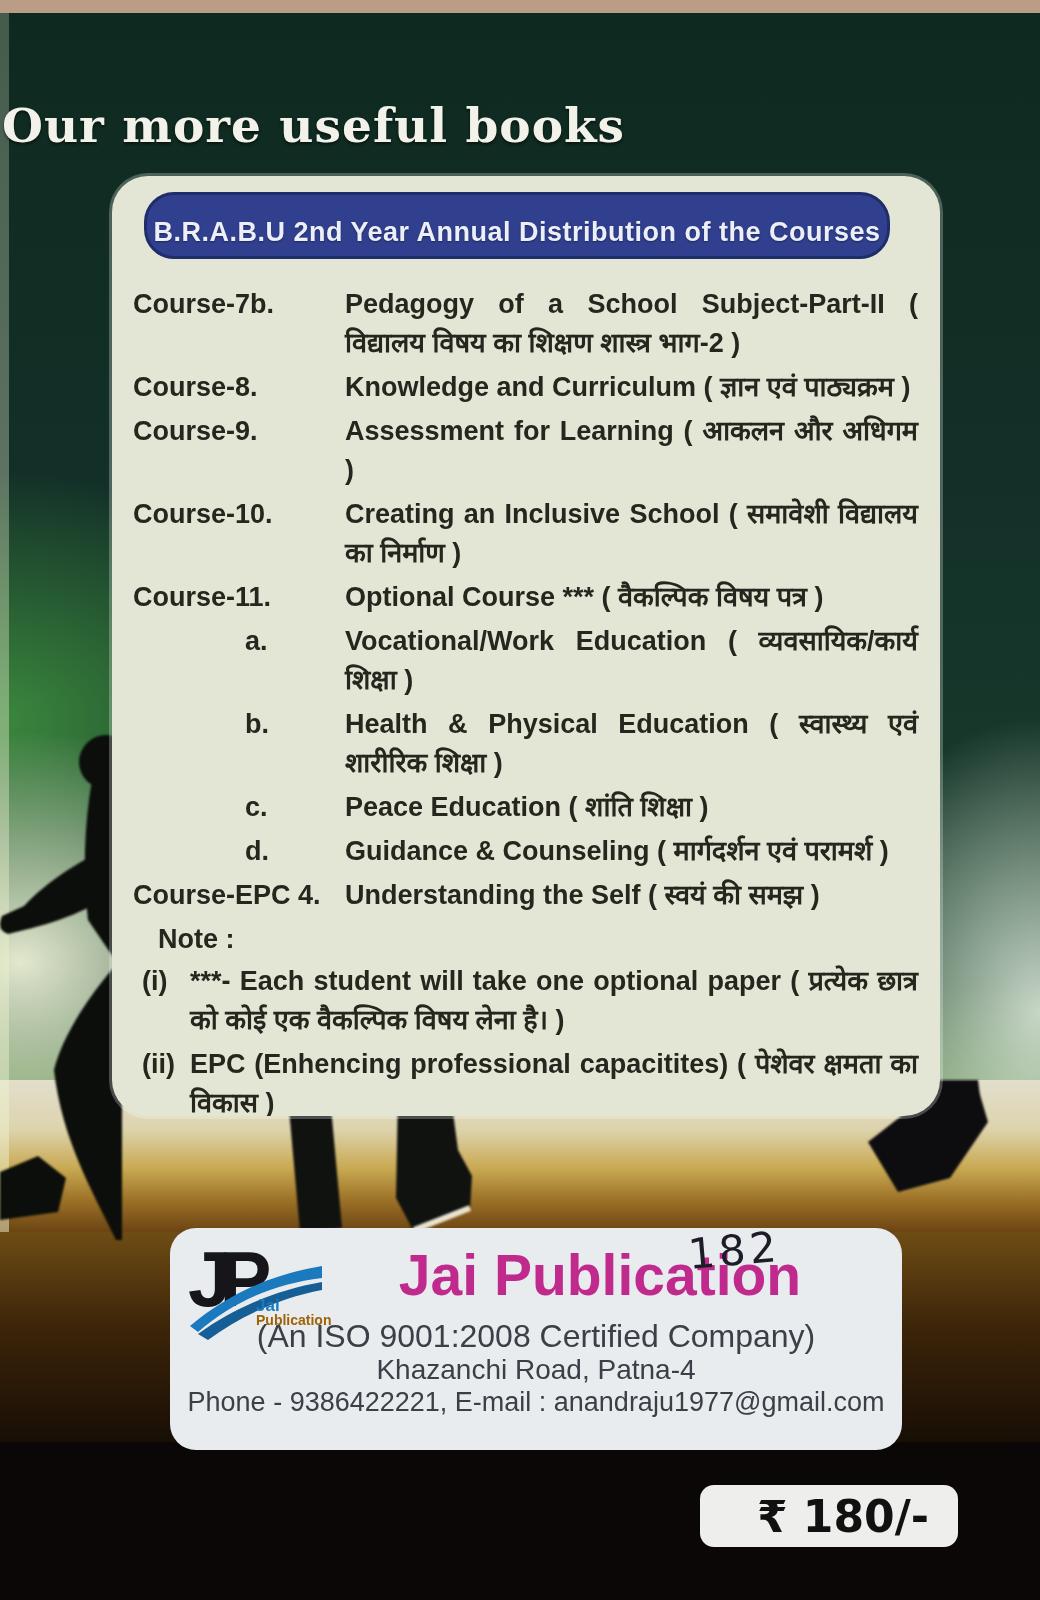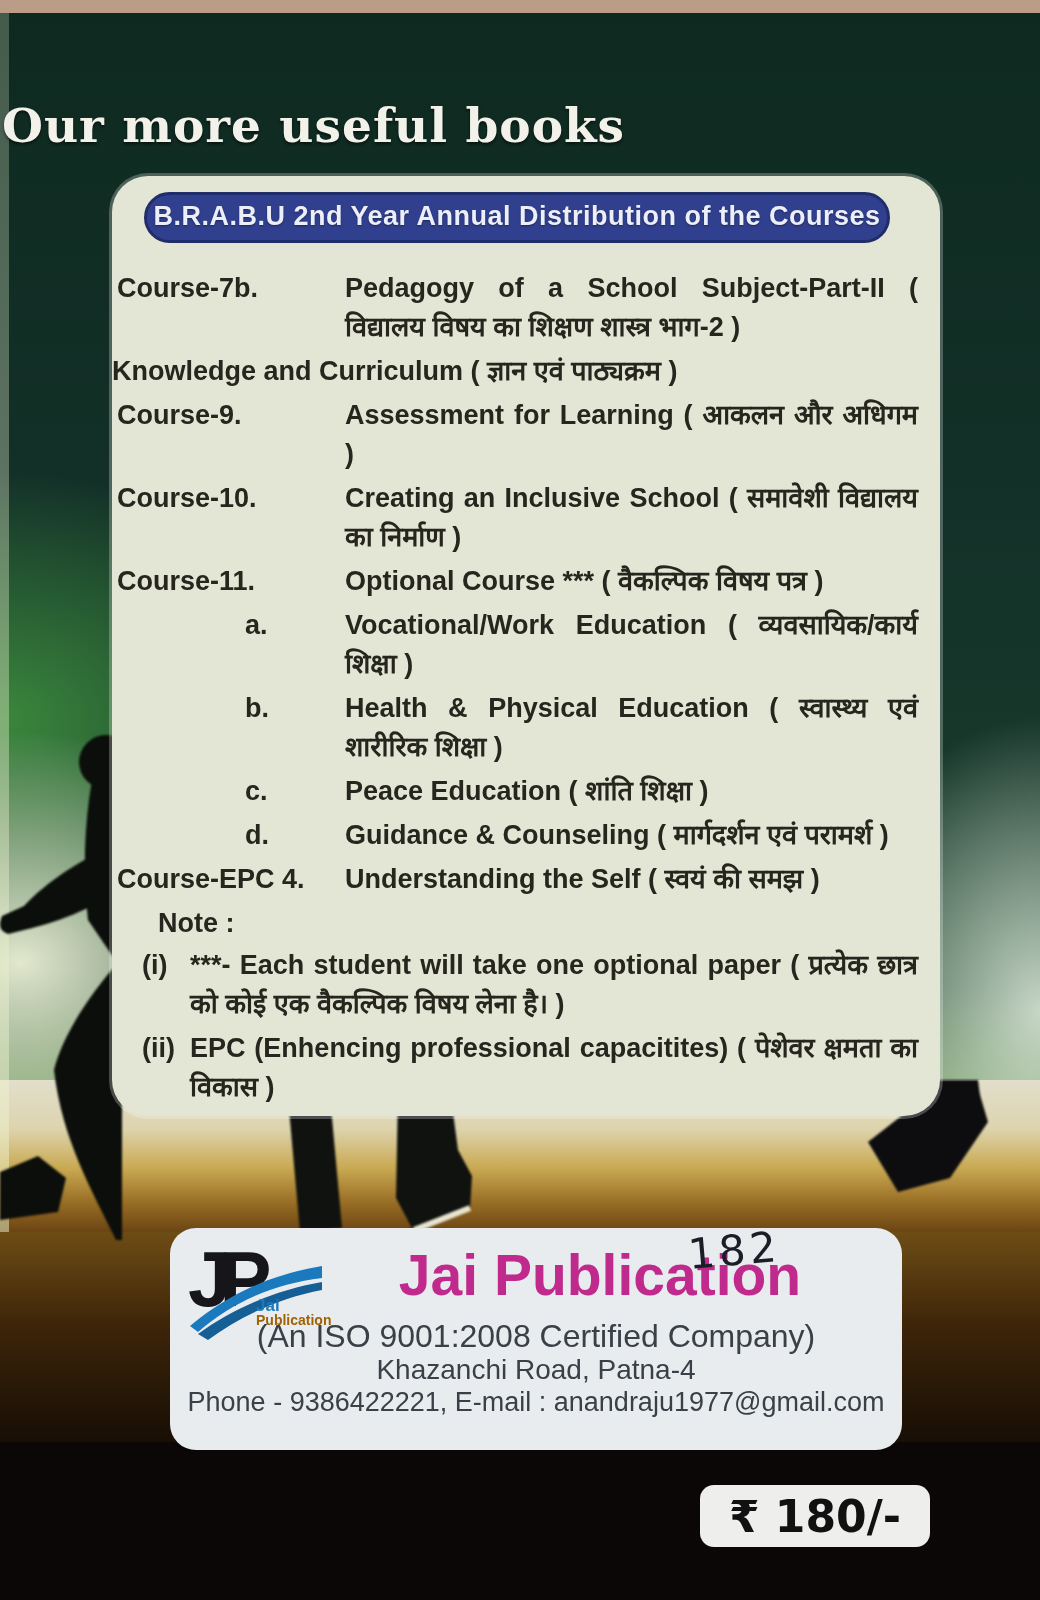--- a/index.html
+++ b/index.html
@@ -38,25 +38,25 @@
   }
   
   .courses-panel{
     position:absolute;left:112px;top:176px;width:828px;height:940px;z-index:2;
     background:#e3e6d5;border-radius:36px;box-sizing:border-box;
     padding:14px 18px 0 0;overflow:hidden;box-shadow:0 0 0 3px rgba(255,255,255,.25);
   }
   .badge{
     margin:2px auto 26px auto;width:740px;text-align:center;
     background:#30408f;border:3px solid #202d6b;border-radius:30px;
-    color:#eceef8;font-size:27px;font-weight:bold;padding:6px 0 8px 0;
+    color:#eceef8;font-size:27px;font-weight:bold;padding:22px 0 8px 0;
     letter-spacing:.5px;text-shadow:0 1px 2px rgba(0,0,0,.4);
   }
   .course-row,.note-row{display:flex;font-size:27px;line-height:39px;font-weight:bold;color:#26261e;margin-bottom:5px;}
-  .course-row .lbl{flex:0 0 233px;box-sizing:border-box;padding-left:5px;}
+  .course-row .lbl{flex:0 0 233px;box-sizing:border-box;padding-left:21px;}
   .course-row.sub .lbl{padding-left:133px;}
   .course-row .txt,.note-row .txt{flex:1;text-align:justify;padding-right:4px;}
   .note-heading{font-size:27px;line-height:39px;font-weight:bold;color:#26261e;padding-left:46px;margin:2px 0 3px 0;}
   .note-row .lbl{flex:0 0 78px;box-sizing:border-box;padding-left:30px;}
   
   .publisher-panel{
     position:absolute;left:170px;top:1228px;width:732px;height:222px;z-index:2;
     background:#e9ecef;border-radius:26px;box-sizing:border-box;overflow:visible;
   }
   .pub-name{
@@ -79,21 +79,21 @@
     letter-spacing:-12px;font-family:"Liberation Sans",sans-serif;
   }
   .logo-swoosh{position:absolute;left:0;top:0;}
   .logo-sub{position:absolute;left:68px;top:58px;line-height:15px;}
   .logo-sub .l1{display:block;color:#1b79bd;font-weight:bold;font-size:17px;}
   .logo-sub .l2{display:block;color:#a16207;font-weight:bold;font-size:14px;}
   
   .price-badge{
     position:absolute;left:700px;top:1485px;width:230px;height:62px;z-index:2;
     background:#eeeeec;border-radius:14px;display:flex;align-items:center;justify-content:center;
-    font-size:44px;font-weight:bold;color:#111;font-family:"DejaVu Sans",sans-serif;
+    font-size:44px;font-weight:bold;color:#111;font-family:"DejaVu Sans",sans-serif;padding-left:28px;
   }
 </style>
 </head>
 <body>
 
 <div class="canvas">
 
   <div class="bg-top-strip"></div>
   <div class="bg-green"></div>
   <div class="bg-scene"></div>
@@ -121,20 +121,21 @@
   <div class="title">Our more useful books</div>
 
   <div class="courses-panel">
     <div class="badge">B.R.A.B.U 2nd Year Annual Distribution of the Courses</div>
     <div class="course-list">
         <div class="course-row">
           <span class="lbl">Course-7b.</span>
           <span class="txt">Pedagogy of a School Subject-Part-II ( विद्यालय विषय का शिक्षण शास्त्र भाग-2 )</span>
         </div>
         <div class="course-row">
+          <span class="lbl">Course-8.</span>
           <span class="txt">Knowledge and Curriculum ( ज्ञान एवं पाठ्यक्रम )</span>
         </div>
         <div class="course-row">
           <span class="lbl">Course-9.</span>
           <span class="txt">Assessment for Learning ( आकलन और अधिगम )</span>
         </div>
         <div class="course-row">
           <span class="lbl">Course-10.</span>
           <span class="txt">Creating an Inclusive School ( समावेशी विद्यालय का निर्माण )</span>
         </div>

